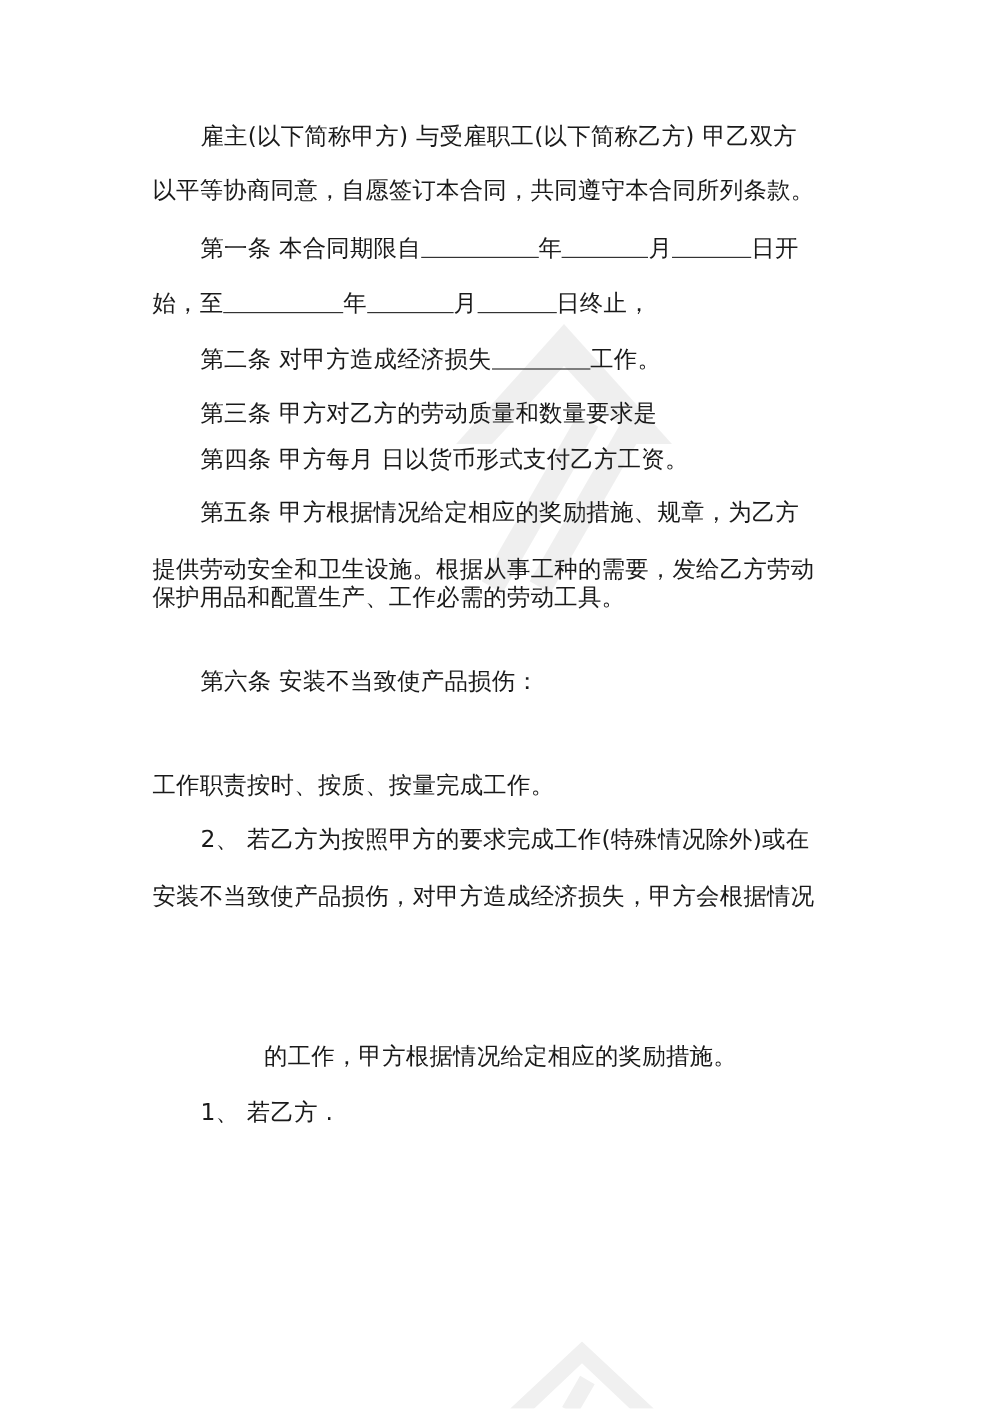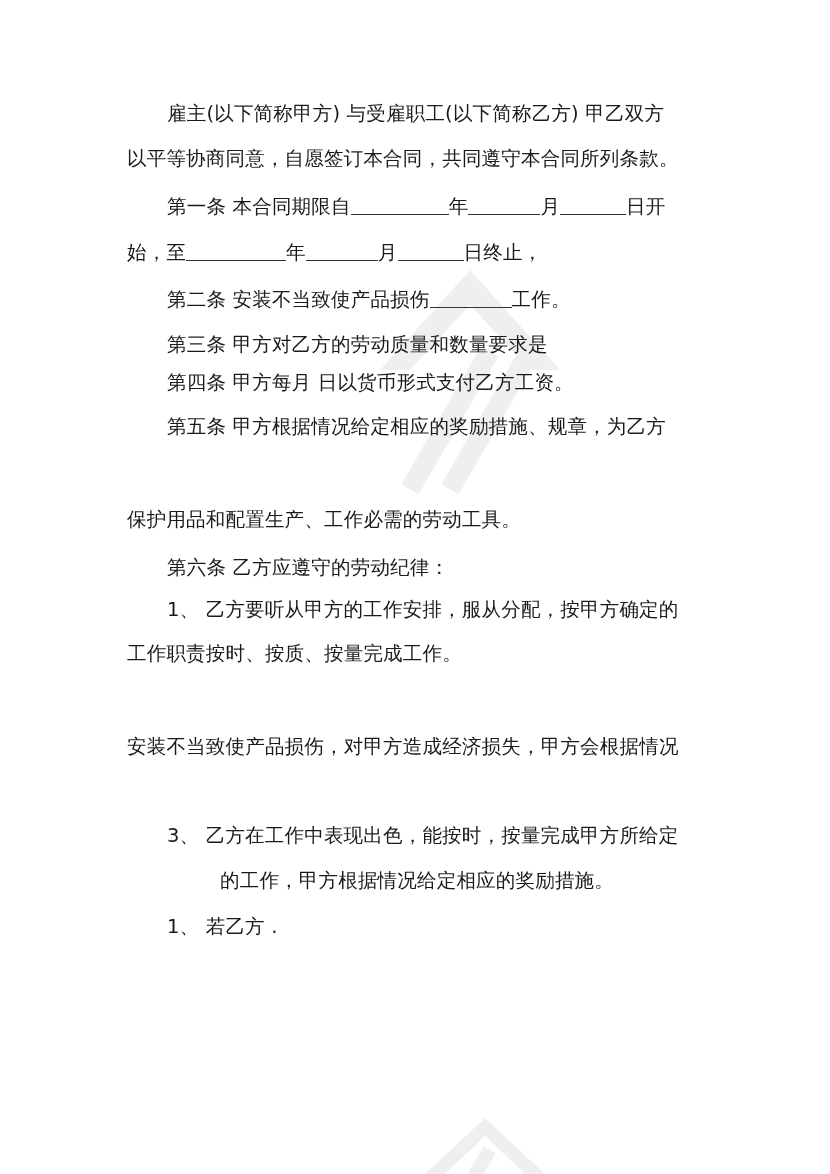--- a/index.html
+++ b/index.html
@@ -31,33 +31,33 @@
   <div class="line" style="top:146px;">以平等协商同意，自愿签订本合同，共同遵守本合同所列条款。</div>
 
   <div class="line indent" style="top:194px;">
     <span>第一条  本合同期限自</span><span class="blank" style="width:98px;"></span><span>年</span><span class="blank" style="width:72px;"></span><span>月</span><span class="blank" style="width:66px;"></span><span>日开</span>
   </div>
   <div class="line" style="top:240px;">
     <span>始，至</span><span class="blank" style="width:100px;"></span><span>年</span><span class="blank" style="width:72px;"></span><span>月</span><span class="blank" style="width:66px;"></span><span>日终止，</span>
   </div>
 
   <div class="line indent" style="top:287px;">
-    <span>第二条  安装不当致使产品损伤</span><span class="blank" style="width:82px;"></span><span>工作。</span>
+    <span>第二条  对甲方造成经济损失</span><span class="blank" style="width:82px;"></span><span>工作。</span>
   </div>
 
   <div class="line indent" style="top:332px;">第三条  甲方对乙方的劳动质量和数量要求是</div>
   <div class="line indent" style="top:370px;">第四条  甲方每月  日以货币形式支付乙方工资。</div>
 
   <div class="line indent" style="top:414px;">第五条  甲方根据情况给定相应的奖励措施、规章，为乙方</div>
-  <div class="line" style="top:507px;">保护用品和配置生产、工作必需的劳动工具。</div>
+  <div class="line" style="top:462px;">提供劳动安全和卫生设施。根据从事工种的需要，发给乙方劳动</div>
+  <div class="line" style="top:485px;">保护用品和配置生产、工作必需的劳动工具。</div>
 
-  <div class="line indent" style="top:555px;">第六条  乙方应遵守的劳动纪律：</div>
+  <div class="line indent" style="top:555px;">第六条  安装不当致使产品损伤：</div>
 
-  <div class="line indent" style="top:597px;">1、  乙方要听从甲方的工作安排，服从分配，按甲方确定的</div>
-  <div class="line" style="top:642px;font-family:Liberation Mono, monospace;">工作职责按时、按质、按量完成工作。</div>
+  <div class="line" style="top:642px;">工作职责按时、按质、按量完成工作。</div>
 
+  <div class="line indent" style="top:687px;">2、  若乙方为按照甲方的要求完成工作(特殊情况除外)或在</div>
   <div class="line" style="top:734px;">安装不当致使产品损伤，对甲方造成经济损失，甲方会根据情况</div>
 
-  <div class="line indent" style="top:823px;">3、  乙方在工作中表现出色，能按时，按量完成甲方所给定</div>
   <div class="line" style="top:868px;text-align:center;">的工作，甲方根据情况给定相应的奖励措施。</div>
 
   <div class="line indent" style="top:914px;">1、  若乙方  .</div>
 </div>
 
 </body></html>

